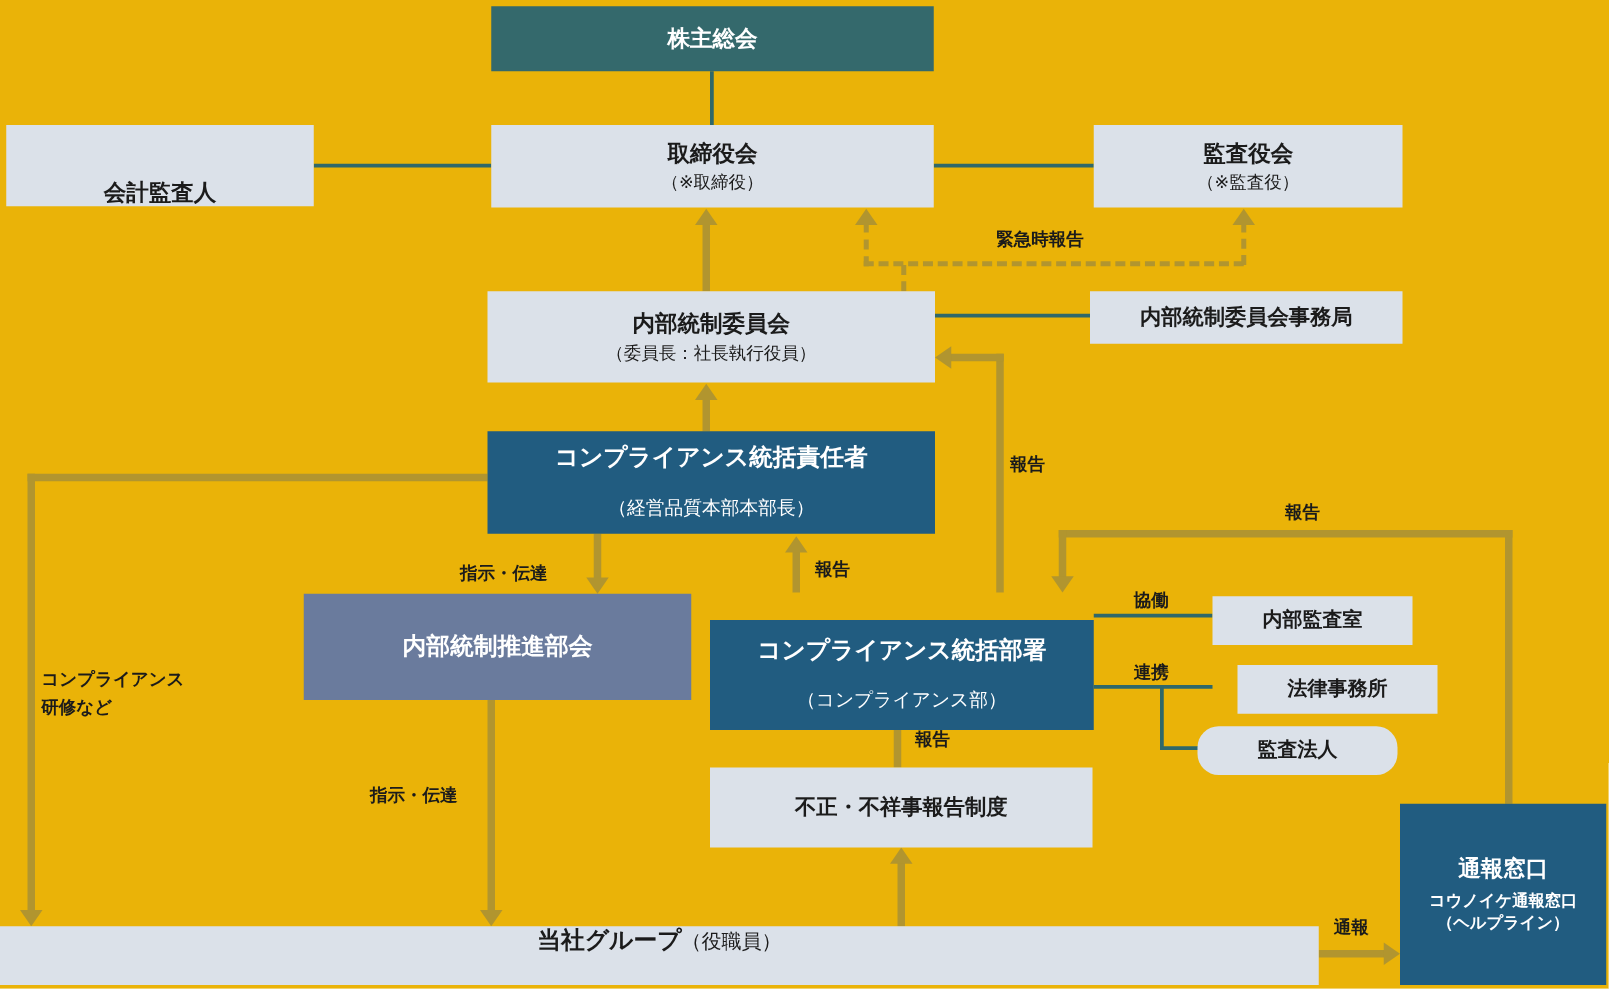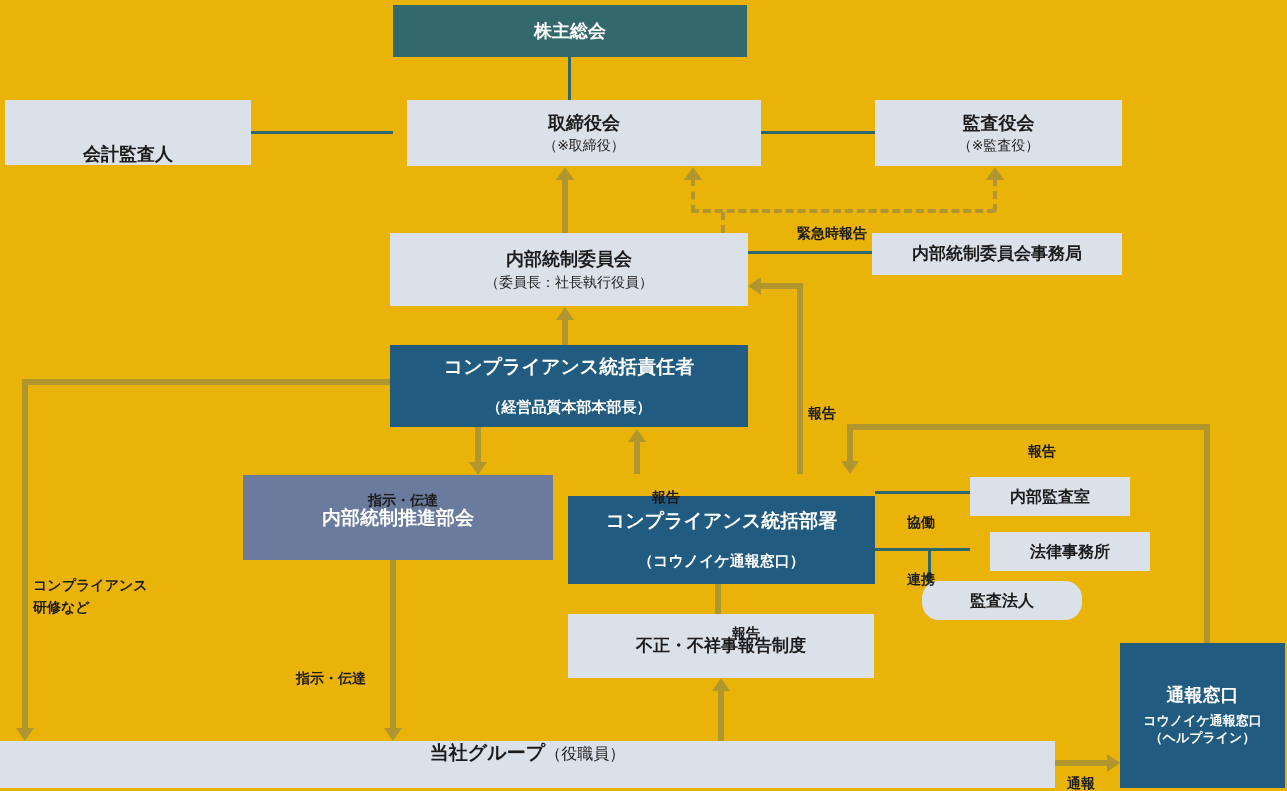--- a/index.html
+++ b/index.html
@@ -15,33 +15,33 @@
   }
   .light { background:#dbe1e9; color:#1b1b1b; }
   .teal-bg { background:#34696c; color:#ffffff; }
   .blue-bg { background:#215c80; color:#ffffff; }
   .slate-bg { background:#6a7b9d; color:#ffffff; }
   .t18 { font-size:18px; font-weight:bold; }
   .t17 { font-size:17px; font-weight:bold; }
   .t19 { font-size:19px; font-weight:bold; }
   .t16 { font-size:16px; font-weight:bold; }
   .sub14 { font-size:14px; font-weight:normal; margin-top:3px; }
-  .sub15b { font-size:15px; font-weight:bold; margin-top:19px; }
+  .sub15b { font-size:15px; font-weight:normal; margin-top:19px; }
   .sub13b { font-size:13px; font-weight:bold; line-height:1.3; }
   .line { position:absolute; }
   .teal-line { background:#2f686a; }
   .gold-line { background:#b1952f; }
   .gdash-h { position:absolute; height:0; border-top:4px dashed #b1952f; }
   .gdash-v { position:absolute; width:0; border-left:4px dashed #b1952f; }
   .ar { position:absolute; width:0; height:0; }
   .ar-up    { border-left:9px solid transparent; border-right:9px solid transparent; border-bottom:13px solid #b1952f; }
   .ar-down  { border-left:9px solid transparent; border-right:9px solid transparent; border-top:13px solid #b1952f; }
   .ar-left  { border-top:9px solid transparent; border-bottom:9px solid transparent; border-right:13px solid #b1952f; }
   .ar-right { border-top:9px solid transparent; border-bottom:9px solid transparent; border-left:13px solid #b1952f; }
-  .lbl { position:absolute; font-size:14px; font-weight:bold; color:#1b1b1b; white-space:nowrap; line-height:1.55;margin-top:42px; }
+  .lbl { position:absolute; font-size:14px; font-weight:bold; color:#1b1b1b; white-space:nowrap; line-height:1.55; }
 </style>
 </head>
 <body>
 
 <div id="stage">
 
   <div class="line teal-line" style="left:568px;top:57px;width:3px;height:43px;"></div>
   <div class="line teal-line" style="left:251px;top:131px;width:142px;height:3px;"></div>
   <div class="line teal-line" style="left:747px;top:131px;width:128px;height:3px;"></div>
   <div class="line teal-line" style="left:748px;top:251px;width:124px;height:3px;"></div>
@@ -95,21 +95,21 @@
   <div class="ar ar-right" style="left:1107px;top:754px;"></div>
 
   <div class="box teal-bg" style="left:393px;top:5px;width:354px;height:52px;">
     <div class="t18">株主総会</div>
   </div>
 
   <div class="box light" style="left:5px;top:100px;width:246px;height:65px;justify-content:flex-end;">
     <div class="t18">会計監査人</div>
   </div>
 
-  <div class="box light" style="left:407px;top:100px;width:354px;height:66px;">
+  <div class="box light" style="left:393px;top:100px;width:354px;height:66px;">
     <div class="t18">取締役会</div>
     <div class="sub14">（※取締役）</div>
   </div>
 
   <div class="box light" style="left:875px;top:100px;width:247px;height:66px;">
     <div class="t18">監査役会</div>
     <div class="sub14">（※監査役）</div>
   </div>
 
   <div class="box light" style="left:390px;top:233px;width:358px;height:73px;">
@@ -125,32 +125,32 @@
     <div class="t19">コンプライアンス統括責任者</div>
     <div class="sub15b">（経営品質本部本部長）</div>
   </div>
 
   <div class="box slate-bg" style="left:243px;top:475px;width:310px;height:85px;">
     <div class="t19">内部統制推進部会</div>
   </div>
 
   <div class="box blue-bg" style="left:568px;top:496px;width:307px;height:88px;">
     <div class="t19">コンプライアンス統括部署</div>
-    <div class="sub15b">（コウノイケ通報窓口）</div>
+    <div class="sub15b">（コンプライアンス部）</div>
   </div>
 
   <div class="box light" style="left:970px;top:477px;width:160px;height:39px;">
     <div class="t16">内部監査室</div>
   </div>
 
   <div class="box light" style="left:970px;top:532px;width:160px;height:39px;margin-left:20px;">
     <div class="t16">法律事務所</div>
   </div>
 
-  <div class="box light" style="left:922px;top:581px;width:160px;height:39px;border-radius:17px;">
+  <div class="box light" style="left:958px;top:581px;width:160px;height:39px;border-radius:17px;">
     <div class="t16">監査法人</div>
   </div>
 
   <div class="box light" style="left:568px;top:614px;width:306px;height:64px;">
     <div class="t17">不正・不祥事報告制度</div>
   </div>
 
   <div class="box light" style="left:0px;top:741px;width:1055px;height:47px;flex-direction:row;align-items:baseline;">
     <span class="t19">当社グループ</span>
       <span style="font-size:16px;font-weight:normal;">（役職員）</span>

